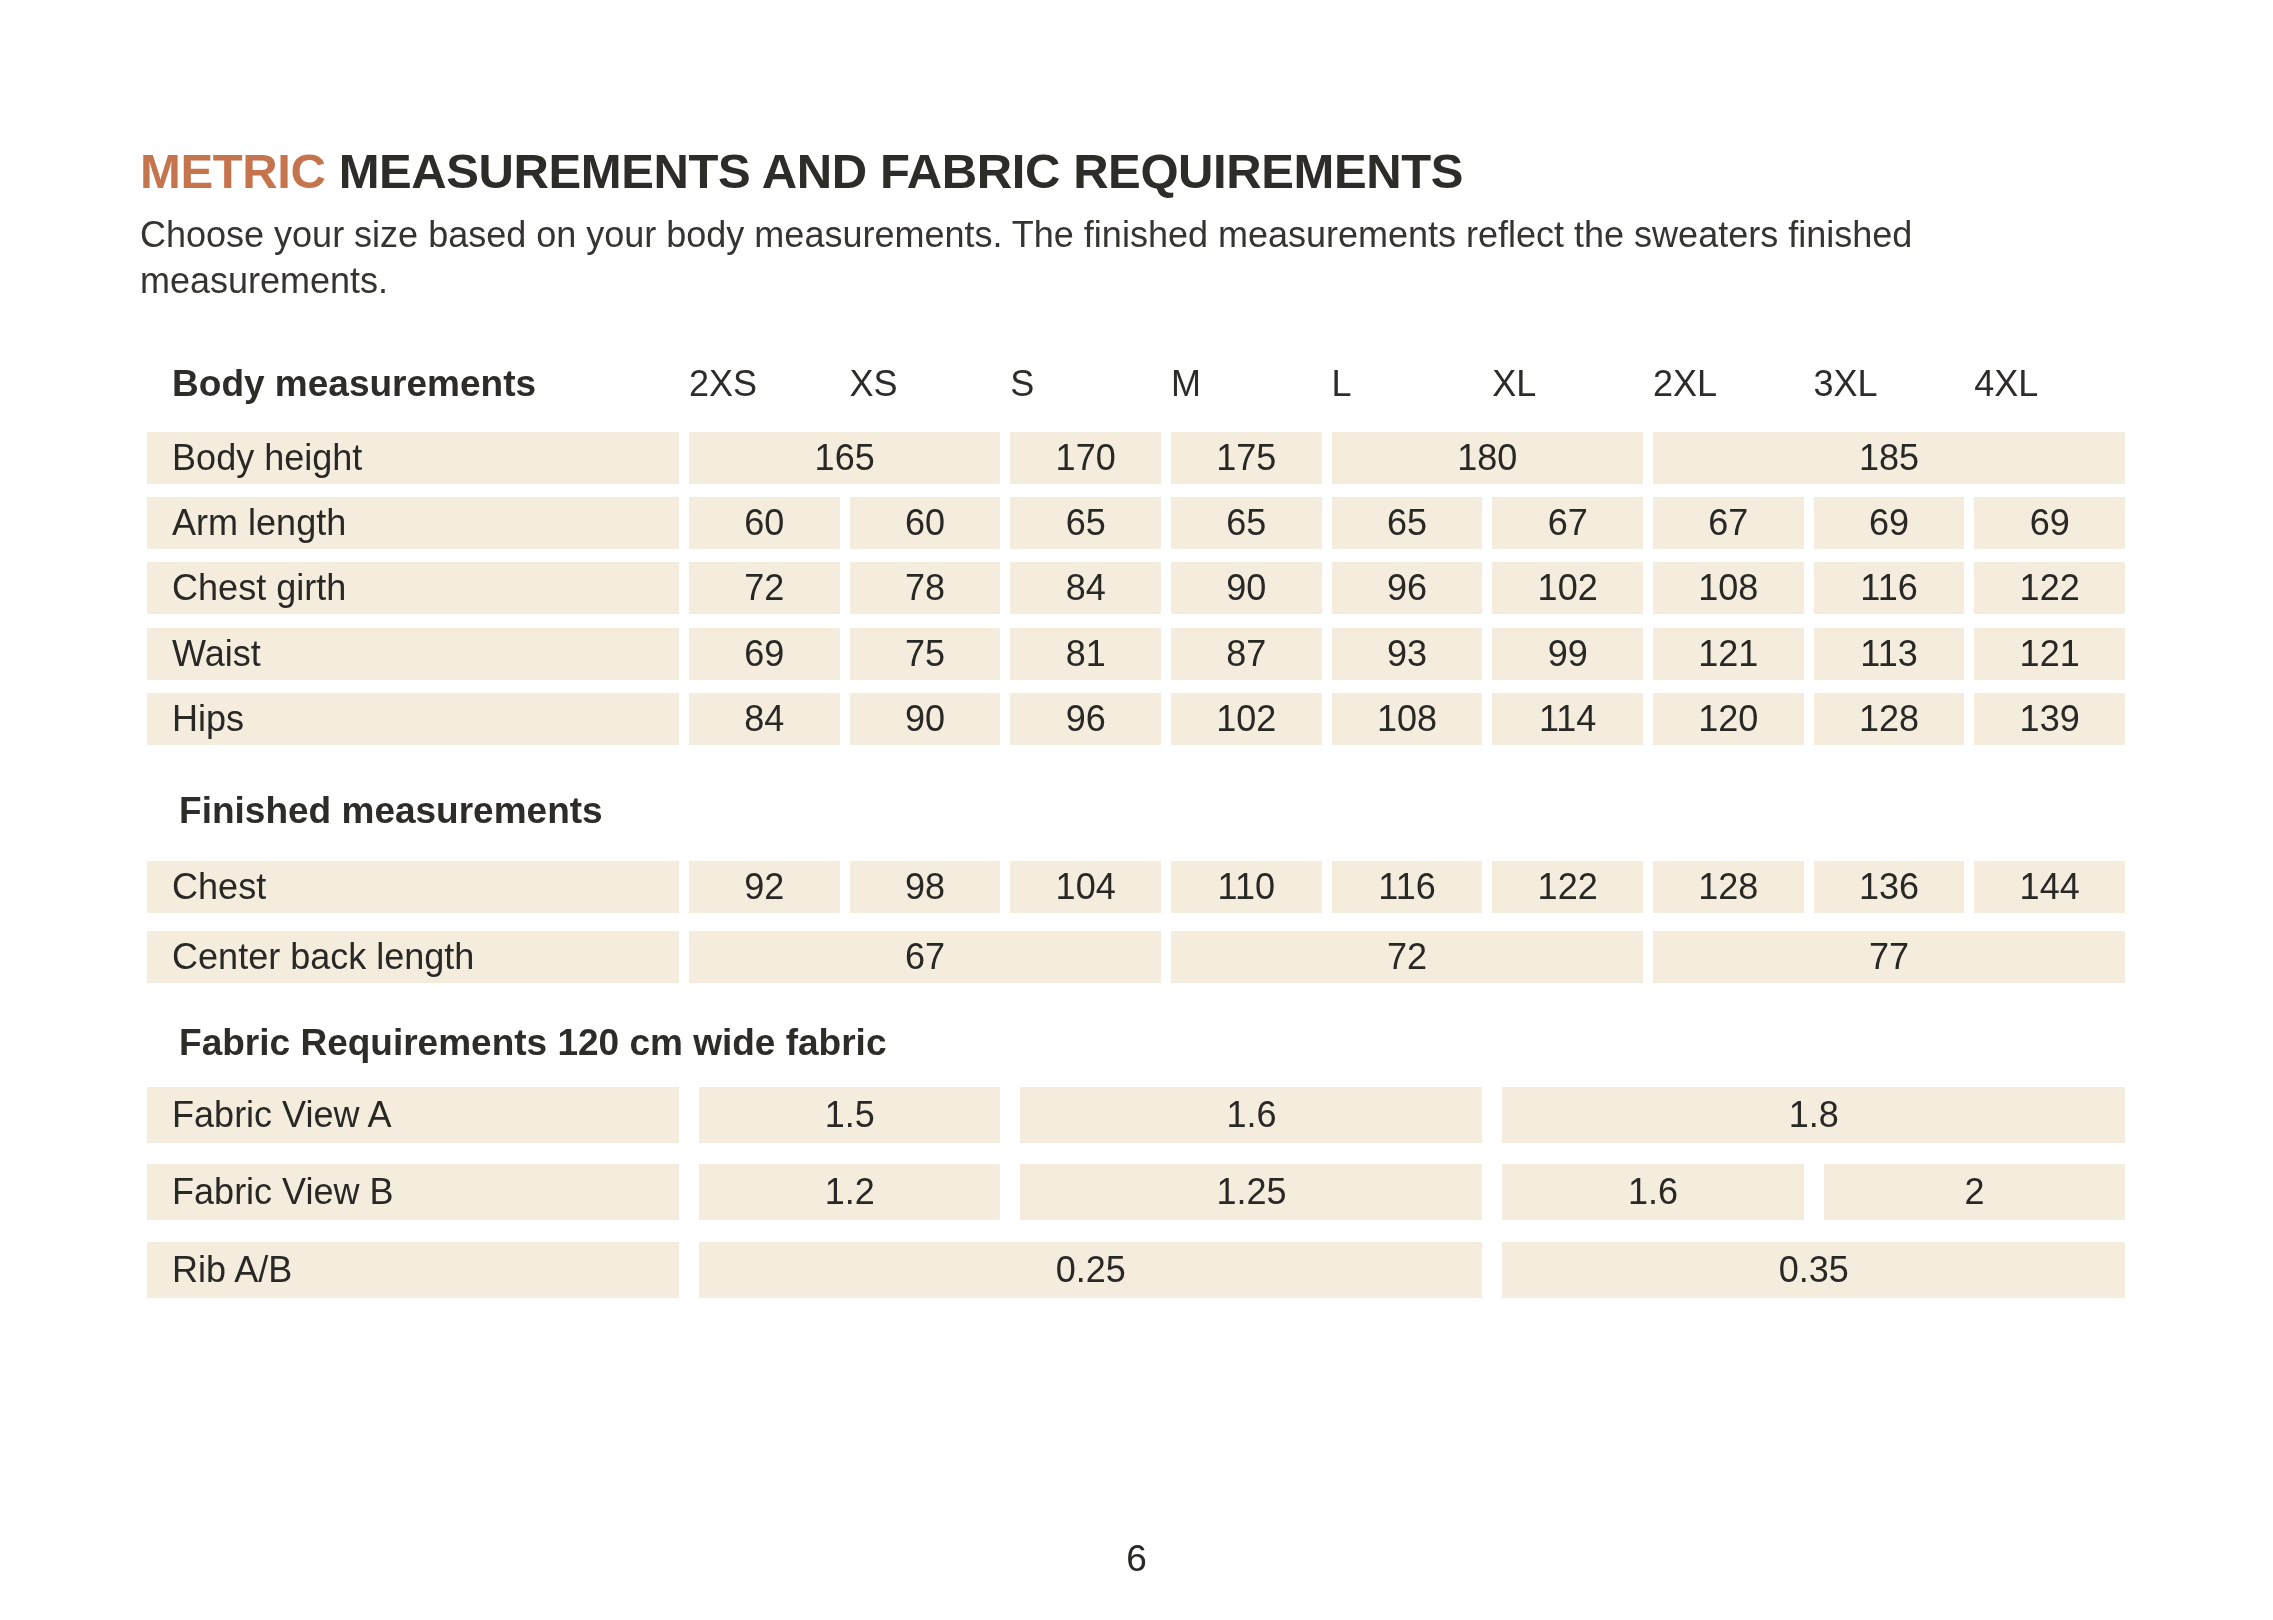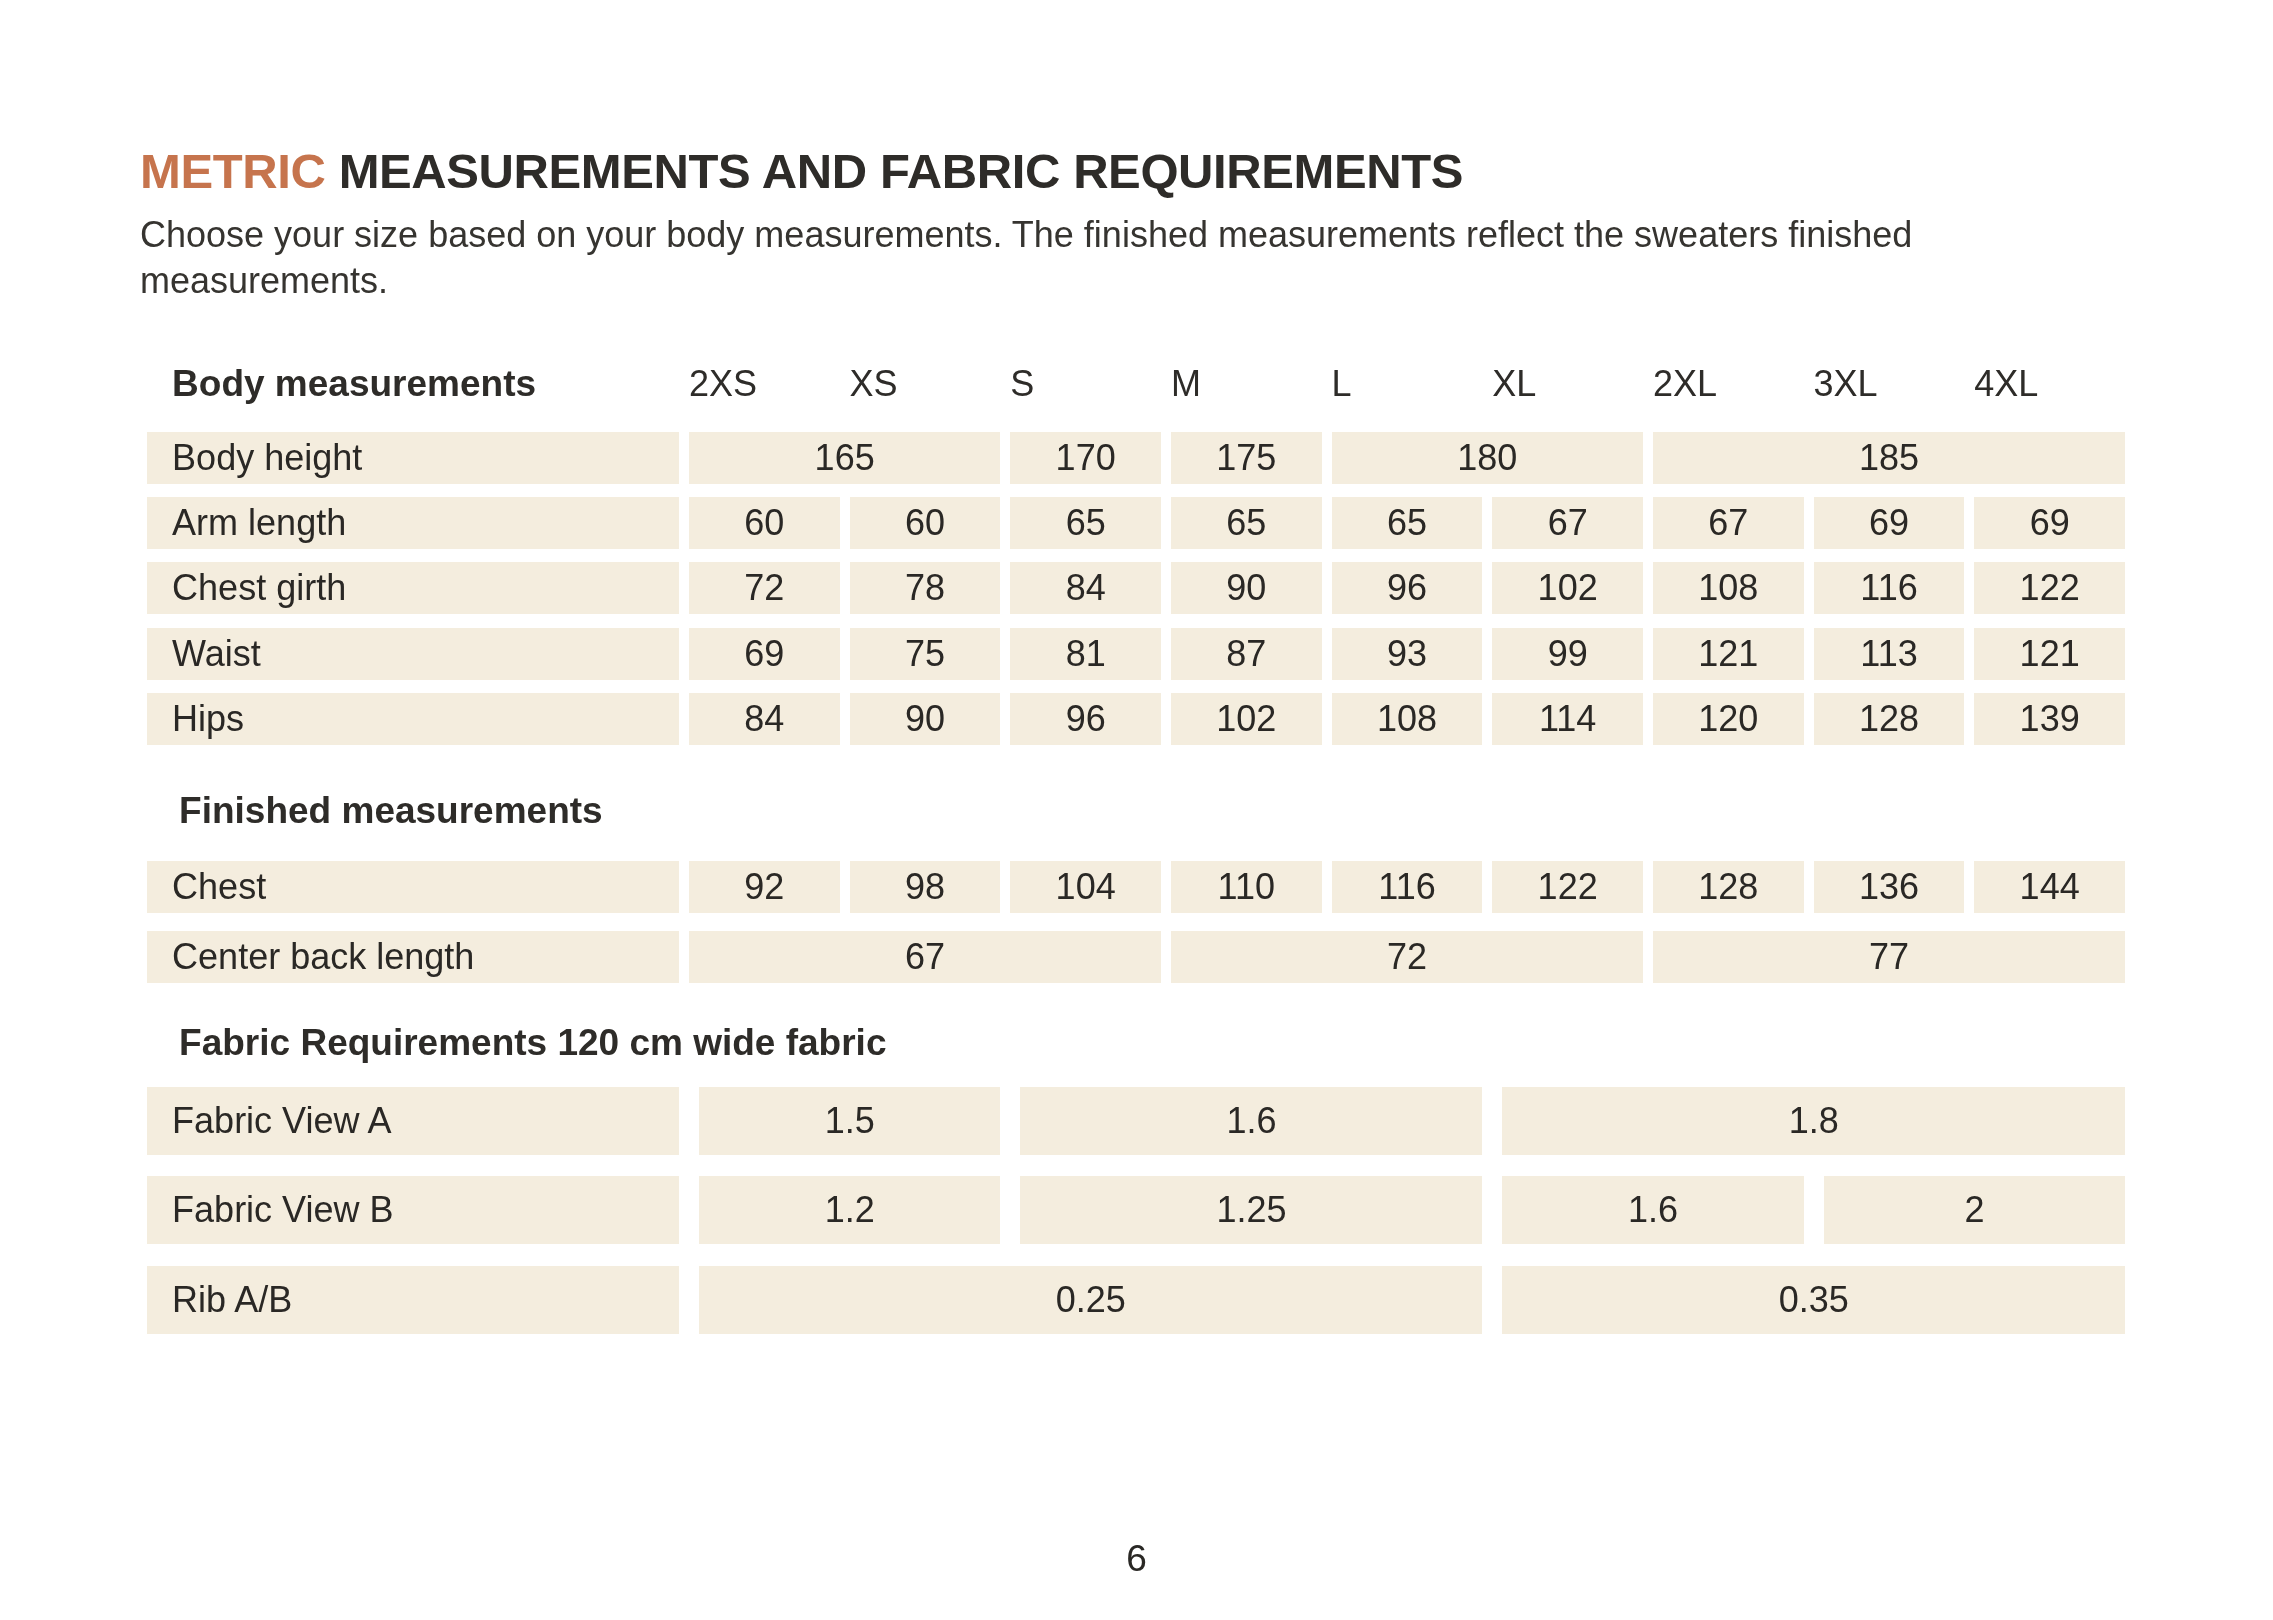--- a/index.html
+++ b/index.html
@@ -52,21 +52,21 @@
     font-weight: 700;
     color: #2e2c29;
     padding-left: 25px;
   }
   .hrow .size {
     font-size: 36px;
     color: #2e2c29;
   }
   .trow { height: 52px; margin-bottom: 13.4px; }
   .sec2 .trow { margin-bottom: 18px; }
-  .sec3 .trow { height: 68px; margin-bottom: 21.4px; gap: 20px; }
+  .sec3 .trow { height: 56px; margin-bottom: 21.4px; gap: 20px; }
   .cell {
     background: #f4edde;
     display: flex;
     align-items: center;
     justify-content: center;
     font-size: 36px;
     color: #2a2825;
   }
   .lab {
     background: #f4edde;

